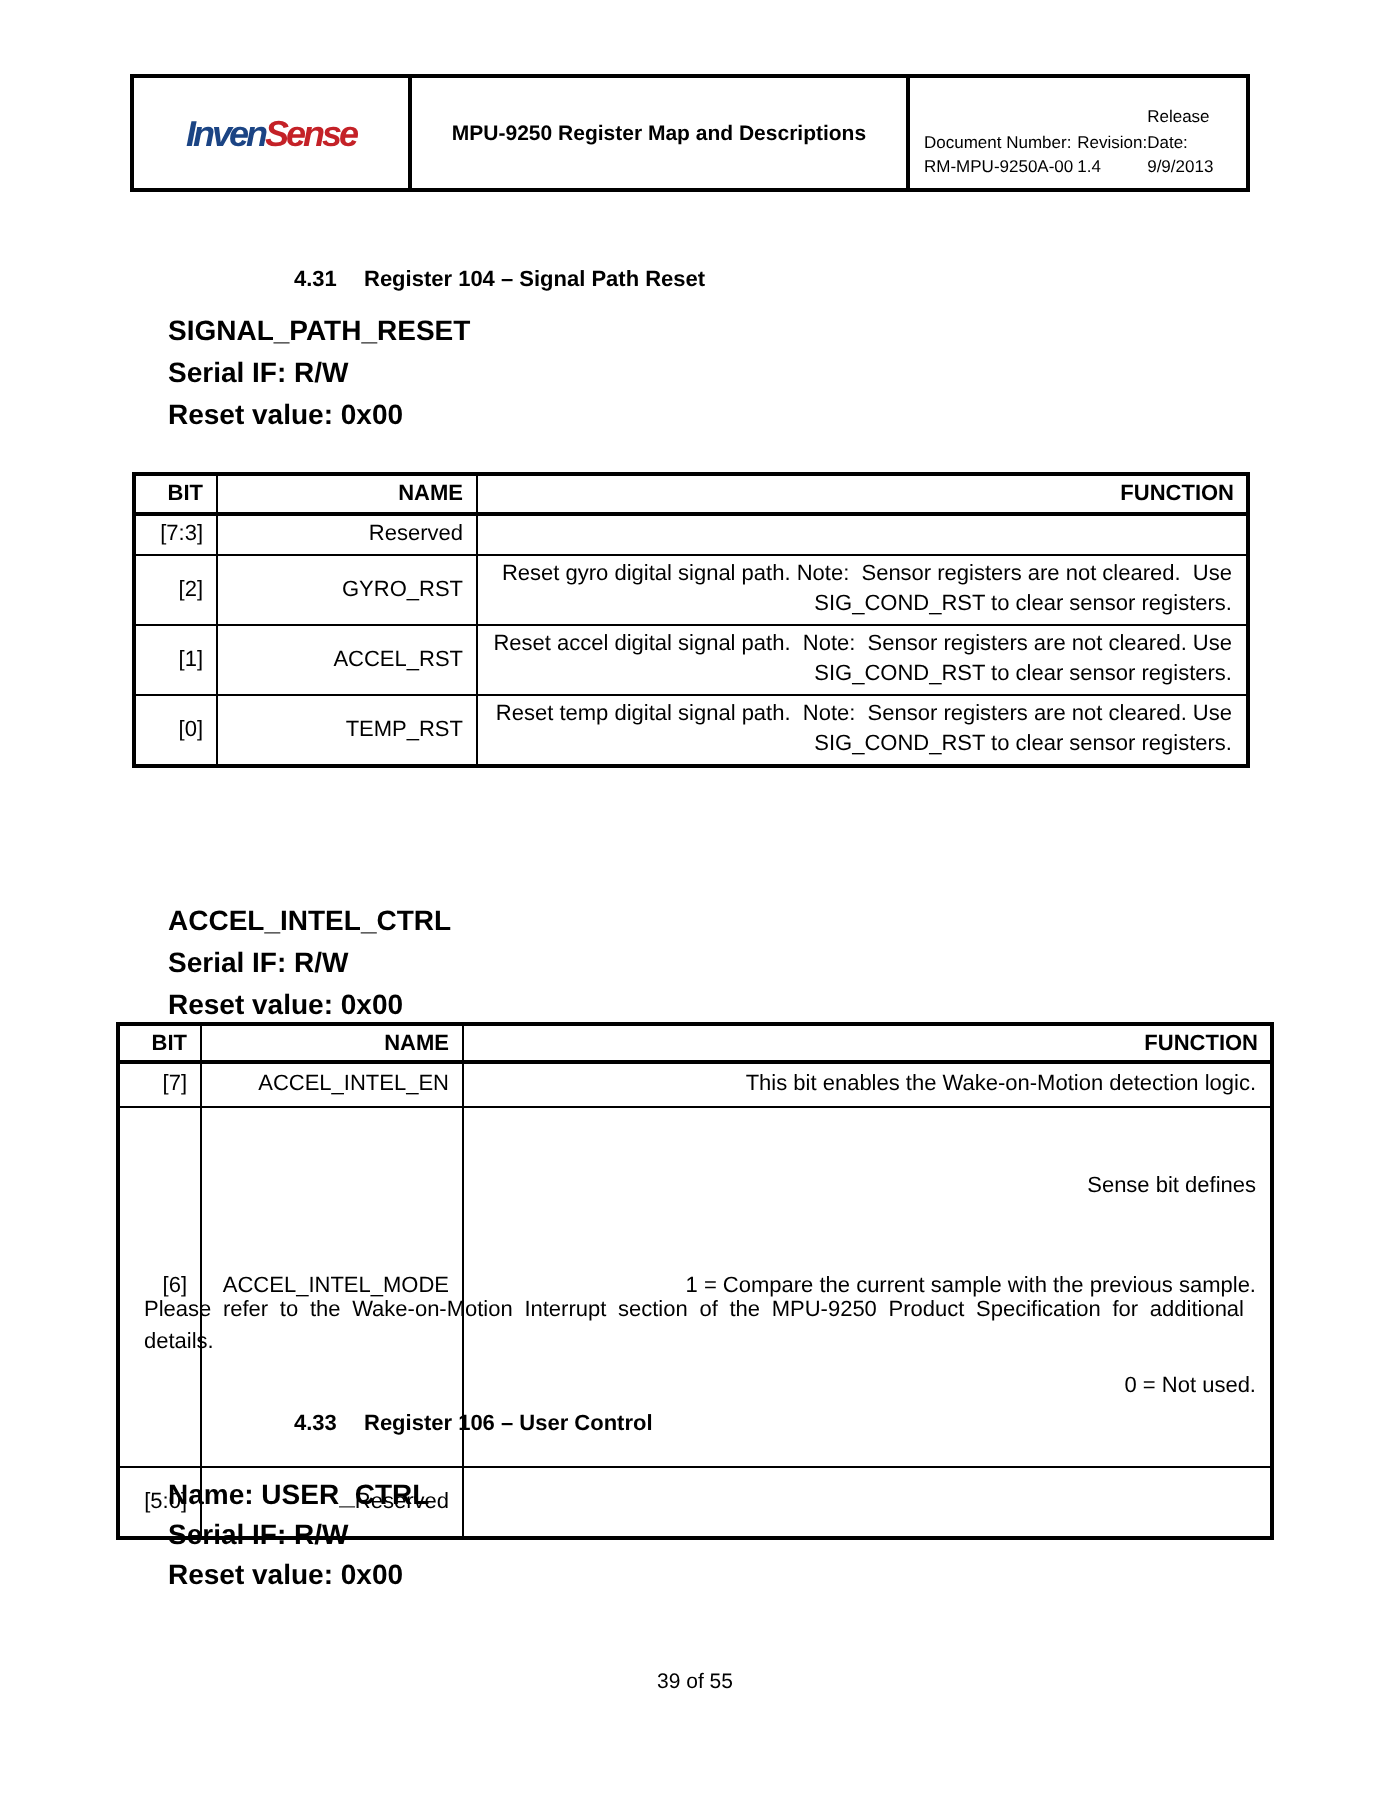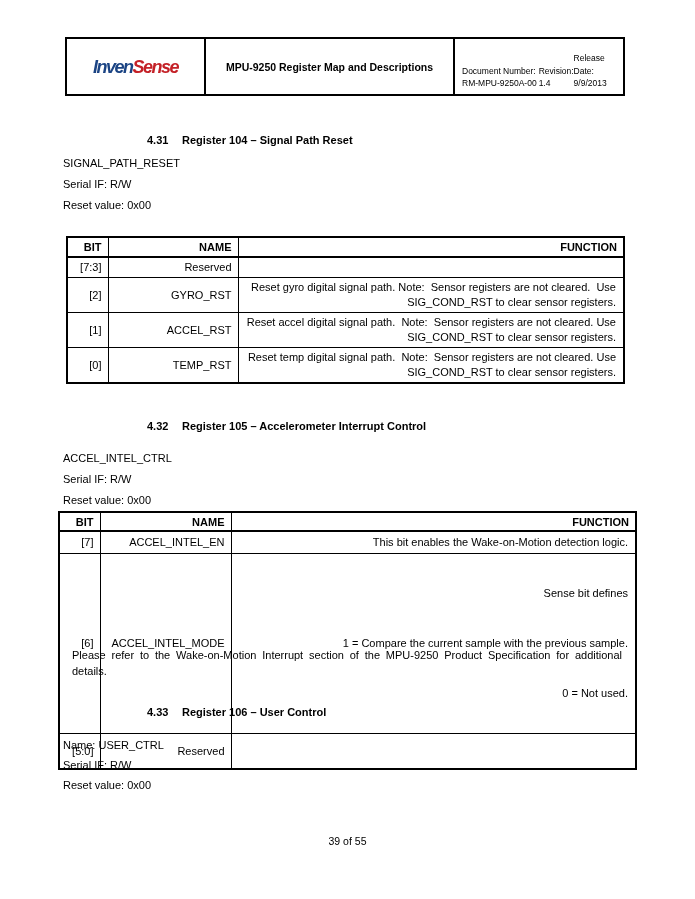--- a/index.html
+++ b/index.html
@@ -61,23 +61,23 @@
     position: absolute;
     left: 103px;
     font-size: 11px;
     font-weight: bold;
     white-space: nowrap;
     margin-left: 44px;
   }
   .section-heading .hnum { display: inline-block; width: 35px; }
   .meta-line {
     position: absolute;
-    left: 63px;
-    font-size: 11px;
-    font-weight: normal;
+    left: 84px;
+    font-size: 14px;
+    font-weight: bold;
     white-space: nowrap;
   }
 
   
   table.reg-table {
     position: absolute;
     border-collapse: collapse;
     table-layout: fixed;
     border: 2px solid #000;
   }
@@ -176,23 +176,20 @@
       <td class="func">Reset accel digital signal path.  Note:  Sensor registers are not cleared. Use SIG_COND_RST to clear sensor registers.</td>
     </tr>
     <tr style="height:34px">
       <td class="bit">[0]</td>
       <td>TEMP_RST</td>
       <td class="func">Reset temp digital signal path.  Note:  Sensor registers are not cleared. Use SIG_COND_RST to clear sensor registers.</td>
     </tr>
   </tbody>
     </table>
 
-  <div class="section-heading" style="top:420px">
-    <span class="hnum">4.32</span><span>Register 105 – Accelerometer Interrupt Control</span>
-  </div>
   <div class="meta-line" style="top:452px">ACCEL_INTEL_CTRL</div>
   <div class="meta-line" style="top:473px">Serial IF: R/W</div>
   <div class="meta-line" style="top:494px">Reset value: 0x00</div>
 
   <table class="reg-table" id="table-2">
     <colgroup>
         <col class="c-bit">
         <col class="c-name">
         <col>
       </colgroup>

